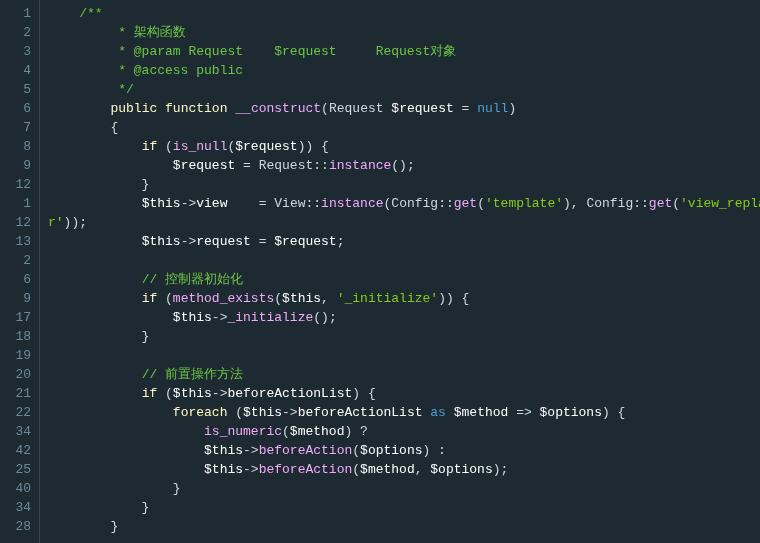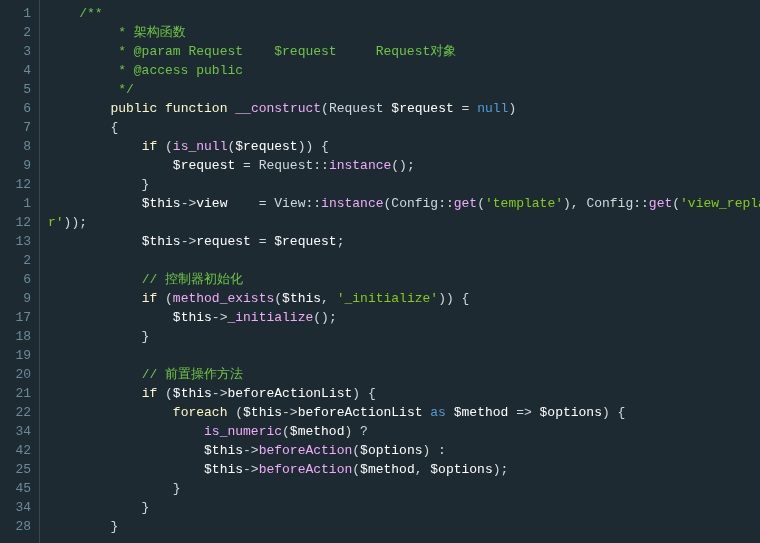--- a/index.html
+++ b/index.html
@@ -72,18 +72,18 @@
       <div class="ln">9</div>
       <div class="ln">17</div>
       <div class="ln">18</div>
       <div class="ln">19</div>
       <div class="ln">20</div>
       <div class="ln">21</div>
       <div class="ln">22</div>
       <div class="ln">34</div>
       <div class="ln">42</div>
       <div class="ln">25</div>
-      <div class="ln">45</div>
+      <div class="ln">40</div>
       <div class="ln">34</div>
       <div class="ln">28</div>
     </div>
   <div class="code" id="code"><div class="line"><span class="c-punct">    </span><span class="c-comment">/**</span></div><div class="line"><span class="c-comment">         * 架构函数</span></div><div class="line"><span class="c-comment">         * @param Request    $request     Request对象</span></div><div class="line"><span class="c-comment">         * @access public</span></div><div class="line"><span class="c-comment">         */</span></div><div class="line"><span class="c-punct">        </span><span class="c-keyword">public</span><span class="c-punct"> </span><span class="c-keyword">function</span><span class="c-punct"> </span><span class="c-func">__construct</span><span class="c-punct">(</span><span class="c-type">Request </span><span class="c-var">$request</span><span class="c-punct"> = </span><span class="c-kw2">null</span><span class="c-punct">)</span></div><div class="line"><span class="c-punct">        {</span></div><div class="line"><span class="c-punct">            </span><span class="c-keyword">if</span><span class="c-punct"> (</span><span class="c-func">is_null</span><span class="c-punct">(</span><span class="c-var">$request</span><span class="c-punct">)) {</span></div><div class="line"><span class="c-punct">                </span><span class="c-var">$request</span><span class="c-punct"> = </span><span class="c-type">Request</span><span class="c-punct">::</span><span class="c-func">instance</span><span class="c-punct">();</span></div><div class="line"><span class="c-punct">            }</span></div><div class="line"><span class="c-punct">            </span><span class="c-var">$this</span><span class="c-punct">-&gt;</span><span class="c-var">view</span><span class="c-punct">    = </span><span class="c-type">View</span><span class="c-punct">::</span><span class="c-func">instance</span><span class="c-punct">(</span><span class="c-type">Config</span><span class="c-punct">::</span><span class="c-func">get</span><span class="c-punct">(</span><span class="c-str">'template'</span><span class="c-punct">), </span><span class="c-type">Config</span><span class="c-punct">::</span><span class="c-func">get</span><span class="c-punct">(</span><span class="c-str">'view_replace_st</span></div><div class="line"><span class="c-str">r'</span><span class="c-punct">));</span></div><div class="line"><span class="c-punct">            </span><span class="c-var">$this</span><span class="c-punct">-&gt;</span><span class="c-var">request</span><span class="c-punct"> = </span><span class="c-var">$request</span><span class="c-punct">;</span></div><div class="line"><span class="c-punct"></span></div><div class="line"><span class="c-punct">            </span><span class="c-comment">// 控制器初始化</span></div><div class="line"><span class="c-punct">            </span><span class="c-keyword">if</span><span class="c-punct"> (</span><span class="c-func">method_exists</span><span class="c-punct">(</span><span class="c-var">$this</span><span class="c-punct">, </span><span class="c-str">'_initialize'</span><span class="c-punct">)) {</span></div><div class="line"><span class="c-punct">                </span><span class="c-var">$this</span><span class="c-punct">-&gt;</span><span class="c-func">_initialize</span><span class="c-punct">();</span></div><div class="line"><span class="c-punct">            }</span></div><div class="line"><span class="c-punct"></span></div><div class="line"><span class="c-punct">            </span><span class="c-comment">// 前置操作方法</span></div><div class="line"><span class="c-punct">            </span><span class="c-keyword">if</span><span class="c-punct"> (</span><span class="c-var">$this</span><span class="c-punct">-&gt;</span><span class="c-var">beforeActionList</span><span class="c-punct">) {</span></div><div class="line"><span class="c-punct">                </span><span class="c-keyword">foreach</span><span class="c-punct"> (</span><span class="c-var">$this</span><span class="c-punct">-&gt;</span><span class="c-var">beforeActionList</span><span class="c-punct"> </span><span class="c-kw2">as</span><span class="c-punct"> </span><span class="c-var">$method</span><span class="c-punct"> =&gt; </span><span class="c-var">$options</span><span class="c-punct">) {</span></div><div class="line"><span class="c-punct">                    </span><span class="c-func">is_numeric</span><span class="c-punct">(</span><span class="c-var">$method</span><span class="c-punct">) ?</span></div><div class="line"><span class="c-punct">                    </span><span class="c-var">$this</span><span class="c-punct">-&gt;</span><span class="c-func">beforeAction</span><span class="c-punct">(</span><span class="c-var">$options</span><span class="c-punct">) :</span></div><div class="line"><span class="c-punct">                    </span><span class="c-var">$this</span><span class="c-punct">-&gt;</span><span class="c-func">beforeAction</span><span class="c-punct">(</span><span class="c-var">$method</span><span class="c-punct">, </span><span class="c-var">$options</span><span class="c-punct">);</span></div><div class="line"><span class="c-punct">                }</span></div><div class="line"><span class="c-punct">            }</span></div><div class="line"><span class="c-punct">        }</span></div></div>
 </div>
 
 </body></html>

